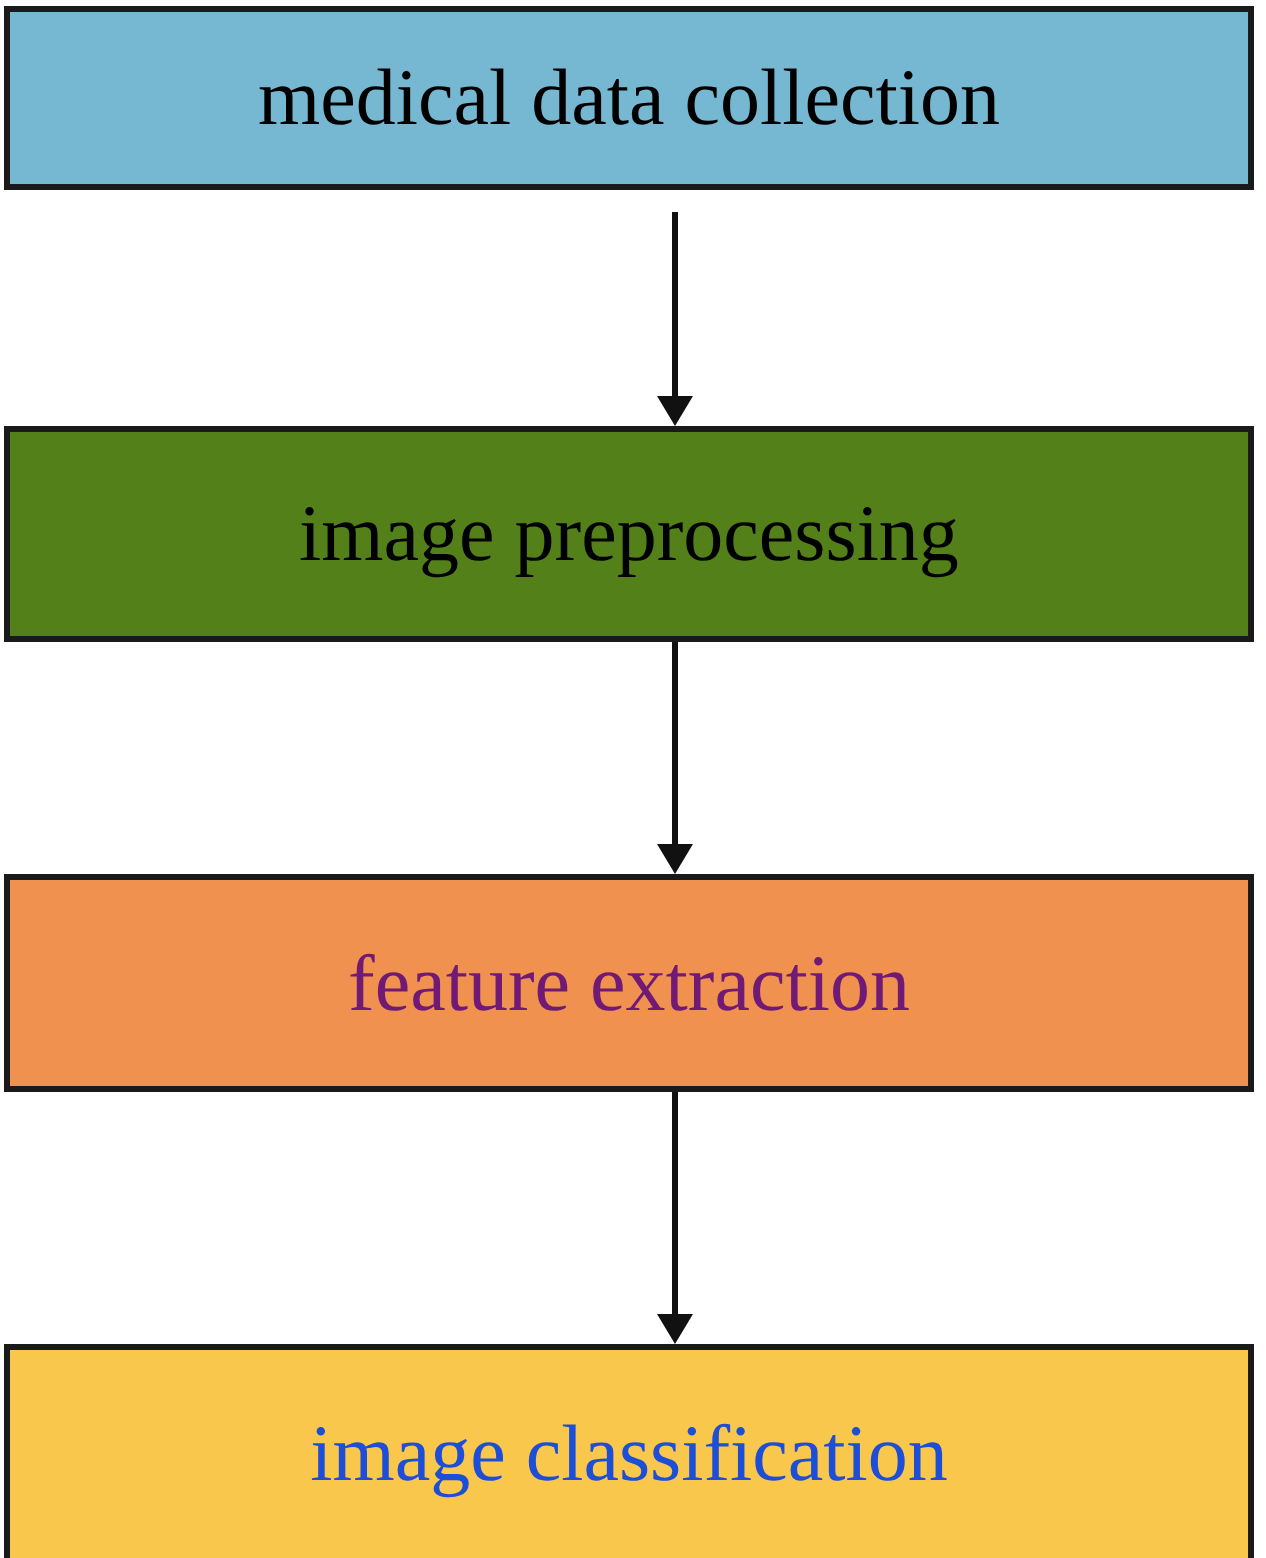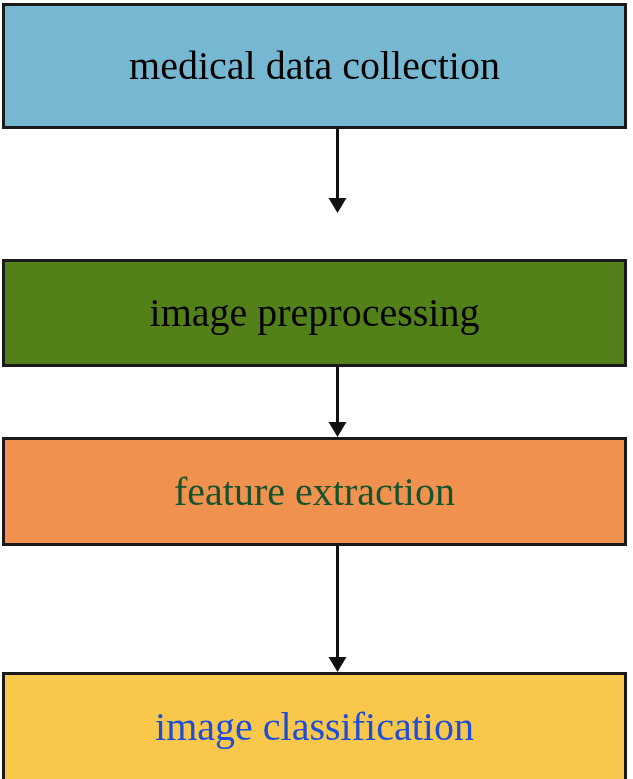--- a/index.html
+++ b/index.html
@@ -31,24 +31,24 @@
   .node-label {
     font-family: "Liberation Serif", "DejaVu Serif", serif;
     font-size: 40px;
     line-height: 1;
     color: #000000;
     white-space: nowrap;
     letter-spacing: 0px;
   }
   
   #node-collection {
-    left: 2px;  top: 3px;   width: 625px; height: 126px;
+    left: 2px;  top: 3px;   width: 625px; height: 92px;
   }
   #node-preprocessing {
-    left: 2px;  top: 213px; width: 625px; height: 108px; margin-top: 46px;
+    left: 2px;  top: 213px; width: 625px; height: 108px;
   }
   #node-extraction {
     left: 2px;  top: 437px; width: 625px; height: 109px;
   }
   #node-classification {
     left: 2px;  top: 672px; width: 625px; height: 110px;
   }
 
   .connector {
     position: absolute;
@@ -93,20 +93,20 @@
 
   <div class="node" id="node-collection" style="background: rgb(118, 184, 210); border-color: rgb(26, 26, 26);">
     <span class="node-label" style="color: rgb(0, 0, 0);">medical data collection</span>
   </div>
 
   <div class="node" id="node-preprocessing" style="background: rgb(84, 128, 25); border-color: rgb(26, 26, 26);">
     <span class="node-label" style="color: rgb(0, 0, 0);">image preprocessing</span>
   </div>
 
   <div class="node" id="node-extraction" style="background: rgb(240, 145, 79); border-color: rgb(26, 26, 26);">
-    <span class="node-label" style="color: #14532d;">feature extraction</span>
+    <span class="node-label" style="color: #701a75;">feature extraction</span>
   </div>
 
   <div class="node" id="node-classification" style="background: rgb(248, 199, 75); border-color: rgb(26, 26, 26);">
     <span class="node-label" style="color: #1d4ed8;">image classification</span>
   </div>
 
 </div>
 
 </body></html>

